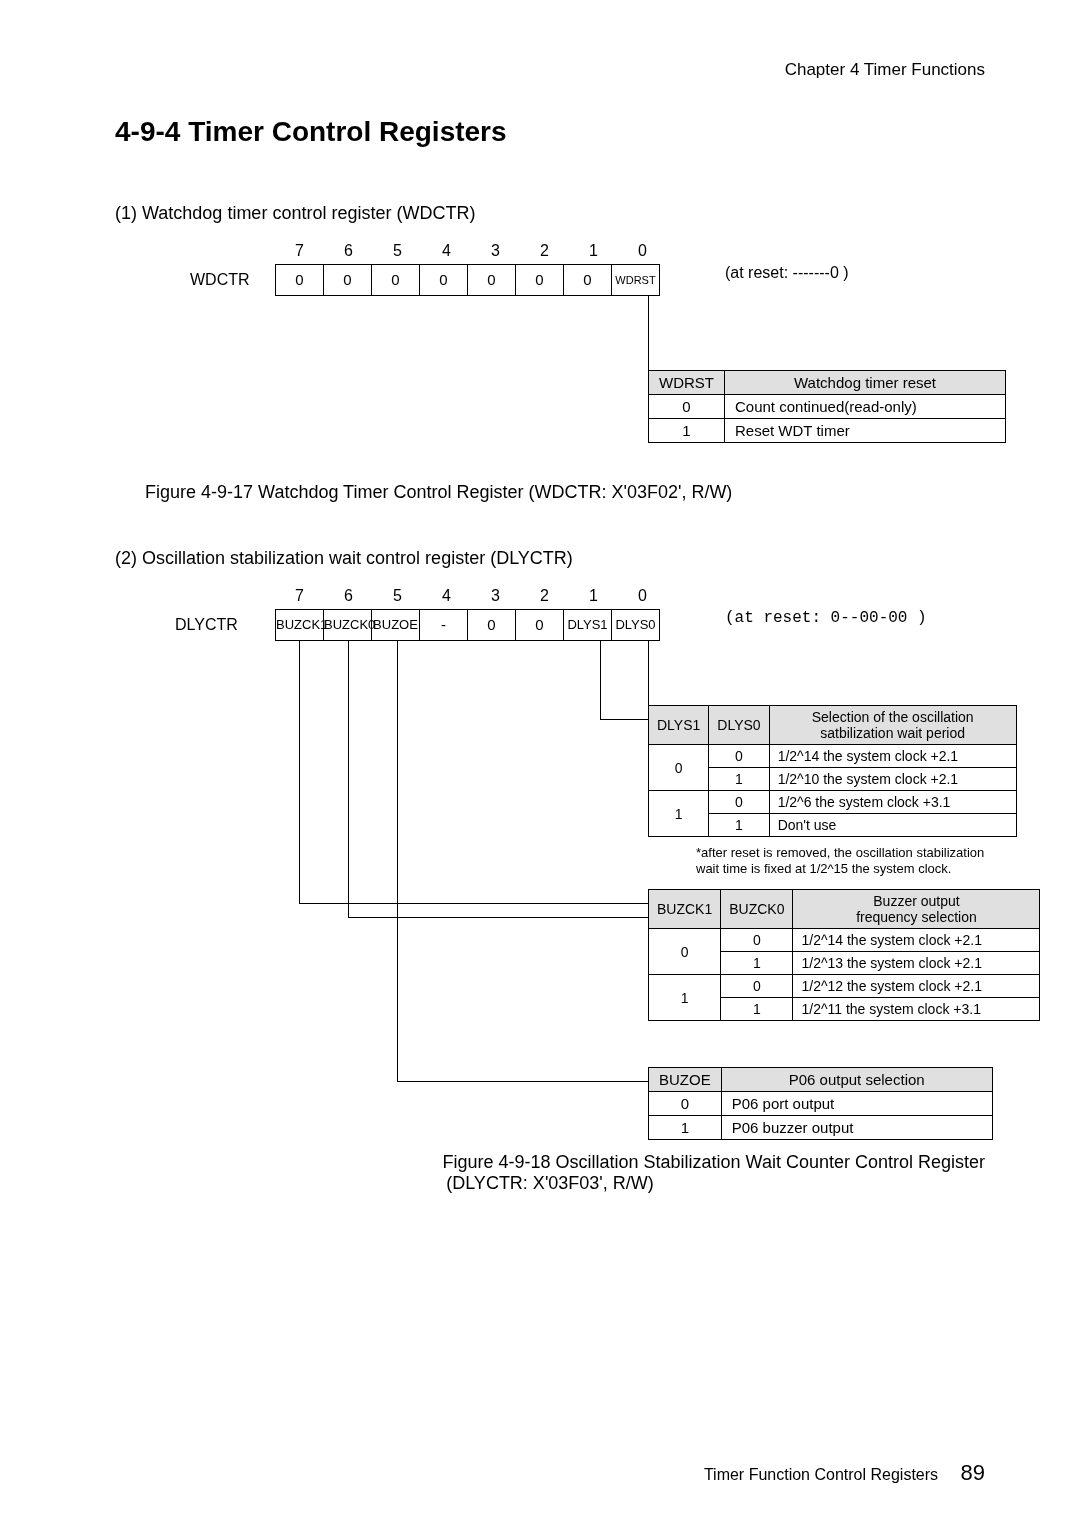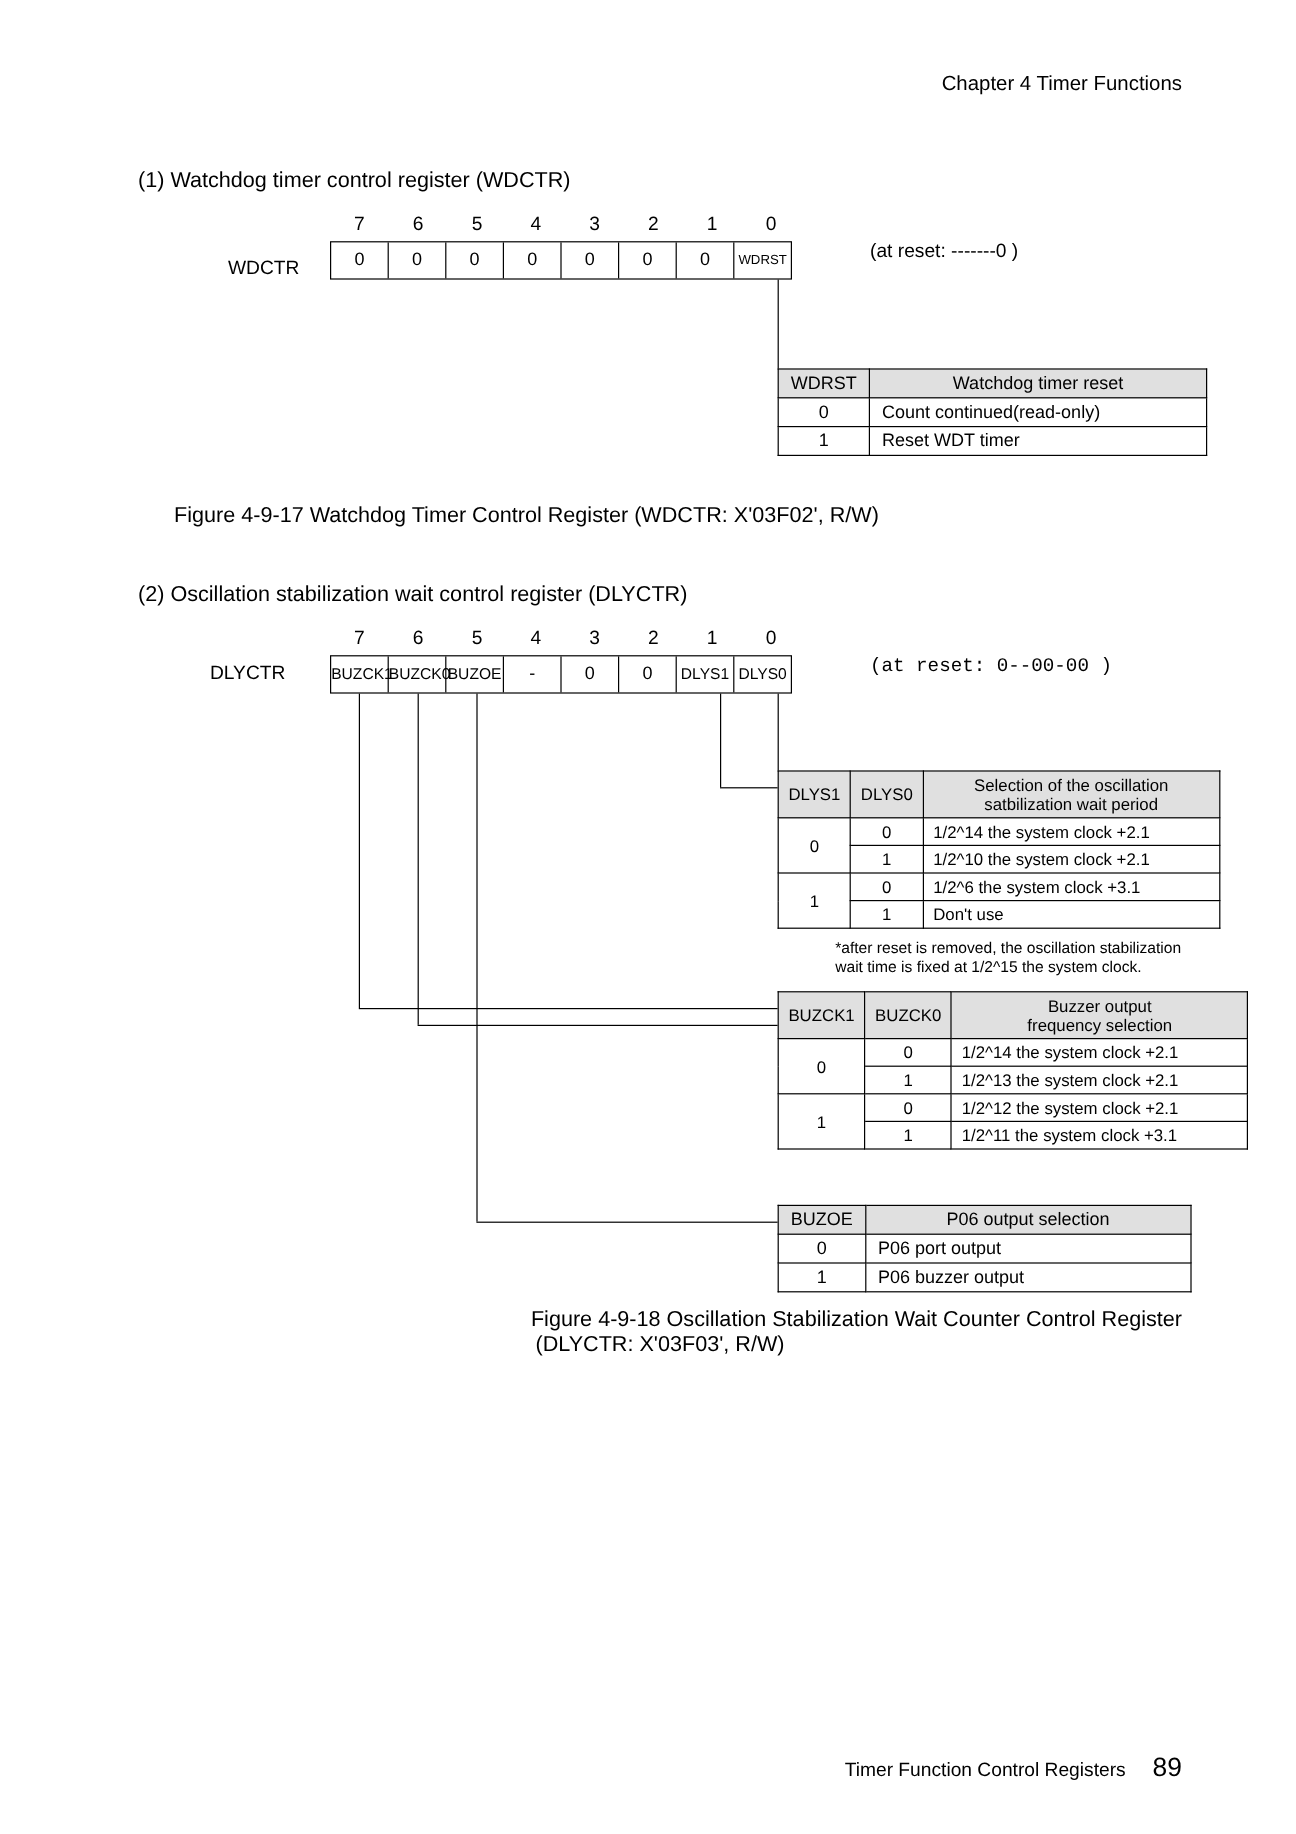--- a/index.html
+++ b/index.html
@@ -15,36 +15,36 @@
   }
   .page {
     padding: 60px 95px 40px 115px;
     box-sizing: border-box;
     height: 100%;
     position: relative;
   }
   .chapter {
     text-align: right;
     font-size: 17px;
-    margin-bottom: 60px;
+    margin-bottom: 36px;
   }
   h1 {
     font-size: 28px;
     font-weight: bold;
     margin: 0 0 55px 0;
   }
   .subhead {
     font-size: 18px;
     margin: 0 0 18px 0;
   }
   
   .reg1 { position: relative; height: 230px; }
   .bit-row { position: absolute; top: 0; left: 160px; display: flex; }
   .bit-cell-h { width: 49px; text-align: center; font-size: 16px; }
-  .reg-row { position: absolute; top: 22px; left: 75px; display: flex; align-items: flex-end; }
+  .reg-row { position: absolute; top: 22px; left: 75px; display: flex; align-items: center; }
   .reg-label { width: 85px; font-size: 16px; }
   .reg-cells { display: flex; border: 1.5px solid #000; }
   .reg-cell { width: 47px; height: 30px; border-right: 1px solid #000; text-align: center; line-height: 30px; font-size: 15px; }
   .reg-cell:last-child { border-right: none; }
   .reset-note { position: absolute; left: 610px; top: 22px; font-size: 16px; }
   .line-v1 { position: absolute; left: 533px; top: 54px; width: 1px; height: 74px; background: #000; }
   .sub-table1 { position: absolute; left: 533px; top: 128px; border: 1.5px solid #000; border-collapse: collapse; font-size: 15px; }
   .sub-table1 td { border: 1px solid #000; padding: 3px 10px; }
   .sub-table1 .hdr { background: #e0e0e0; text-align: center; }
   .fig-caption { font-size: 18px; margin: 10px 0 45px 30px; }
@@ -82,20 +82,21 @@
     right: 95px;
     font-size: 16px;
   }
   .footer .pg { font-size: 22px; margin-left: 18px; }
 </style>
 </head>
 <body>
 
 <div class="page">
   <div class="chapter">Chapter 4  Timer Functions</div>
+  <h1>4-9-4  Timer Control Registers</h1>
 
   <div class="subhead">(1) Watchdog timer control register (WDCTR)</div>
   <div class="reg1">
     <div class="bit-row">
       <div class="bit-cell-h">7</div>
       <div class="bit-cell-h">6</div>
       <div class="bit-cell-h">5</div>
       <div class="bit-cell-h">4</div>
       <div class="bit-cell-h">3</div>
       <div class="bit-cell-h">2</div>

